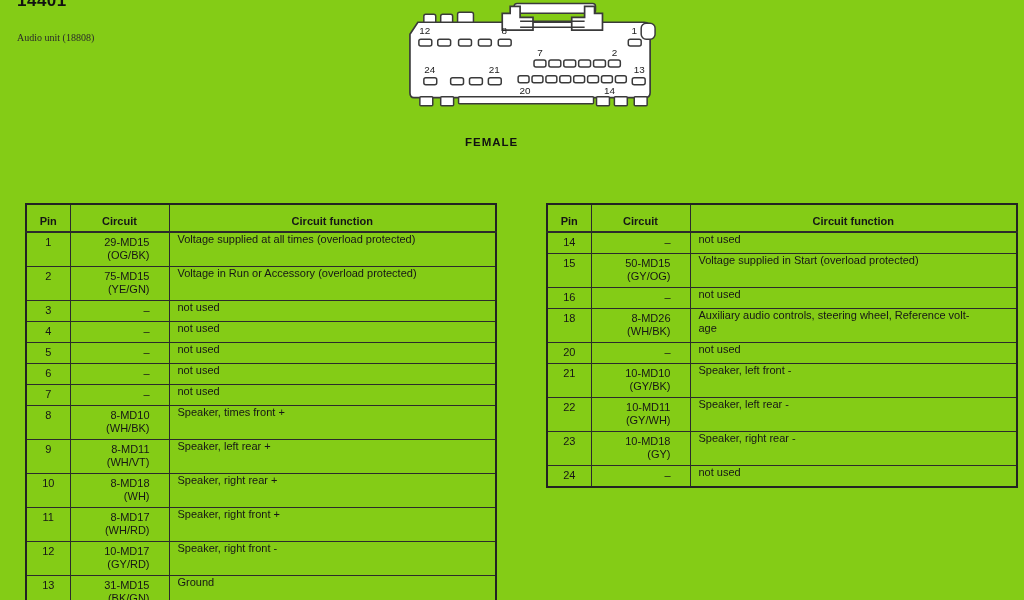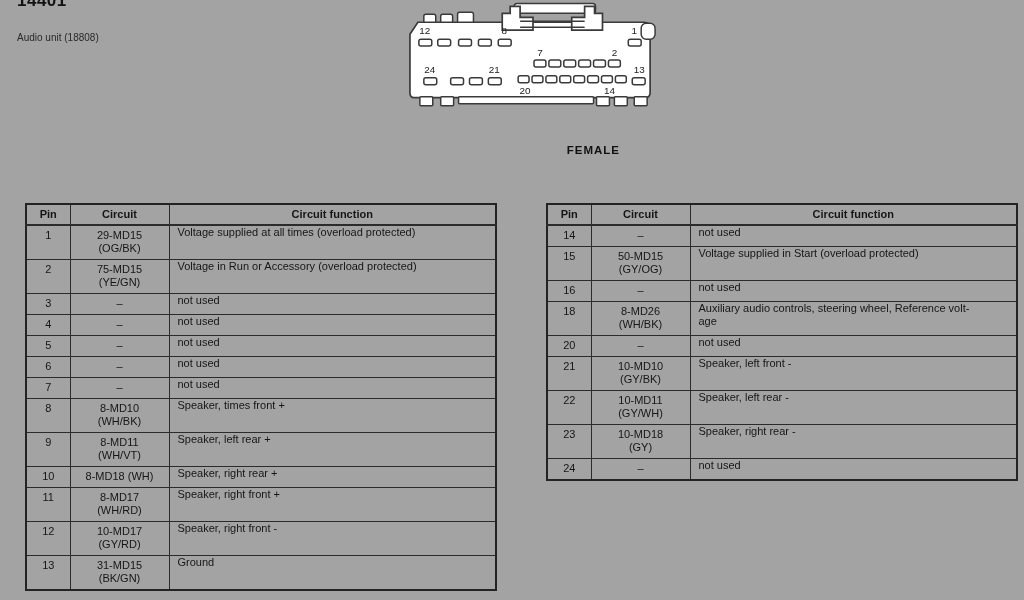--- a/index.html
+++ b/index.html
@@ -6,74 +6,74 @@
   body {
     width: 1024px; height: 600px;
     background: #ffffff;
     font-family: "Liberation Sans", sans-serif;
     color: #1c1c1c;
   }
   .page {
     position: relative;
     width: 1024px; height: 600px;
     overflow: hidden;
-    background: #a3a3a3;
+    background: #84cc16;
   }
   .page-title {
     position: absolute; left: 17px; top: -9px;
     font-size: 17px; font-weight: bold; color: #111;
     letter-spacing: 0.5px;
   }
   .page-subtitle {
     position: absolute; left: 17px; top: 32px;
-    font-size: 10px; color: #2a2a2a;
+    font-size: 10px; color: #2a2a2a; font-family: Liberation Serif, serif;
   }
   .connector-svg {
     position: absolute; left: 402px; top: 0px;
   }
   .connector-svg .outline { fill: #ffffff; stroke: #3a3a3a; stroke-width: 1.7; }
   .connector-svg .slot    { fill: #ffffff; stroke: #3a3a3a; stroke-width: 1.5; }
   .connector-svg .detail  { fill: none;    stroke: #3a3a3a; stroke-width: 1.5; }
   .connector-svg text {
     font-family: "Liberation Sans", sans-serif;
     font-size: 10px; fill: #222;
   }
   .female-label {
-    position: absolute; left: 455px; top: 136px; width: 165px;
-    text-align: right;
-    font-size: 11.5px; font-weight: bold; letter-spacing: 1px; color: #111; margin-top: 8px;
+    position: absolute; left: 465px; top: 136px; width: 165px;
+    text-align: left;
+    font-size: 11.5px; font-weight: bold; letter-spacing: 1px; color: #111;
   }
   table.pinout {
     position: absolute; top: 203px;
     border-collapse: collapse;
     font-size: 11px; line-height: 13px;
     color: #161616;
     table-layout: fixed;
   }
   table.pinout.left  { left: 25px;  width: 472px; }
   table.pinout.right { left: 546px; width: 472px; }
   table.pinout th, table.pinout td {
     border: 1.5px solid #2b2b2b;
   }
   table.pinout { border: 2.5px solid #232323; }
   table.pinout th {
     font-weight: bold; text-align: center;
-    padding: 3px 2px 3px;
+    padding: 10px 2px 3px;
     border-bottom-width: 2px;
   }
   table.pinout col.c-pin     { width: 44px; }
   table.pinout col.c-circuit { width: 99px; }
   td.pin-cell {
     text-align: center; vertical-align: top;
     padding: 3px 2px 4px;
   }
   td.circuit-cell {
-    text-align: center; vertical-align: top;
+    text-align: right; vertical-align: top;
     white-space: pre-line;
-    padding: 3px 12px 4px;
+    padding: 3px 19px 4px;
   }
   td.function-cell {
     text-align: left; vertical-align: top;
     white-space: pre-line;
     padding: 0 8px 4px;
   }
 </style>
 </head>
 <body>
 

